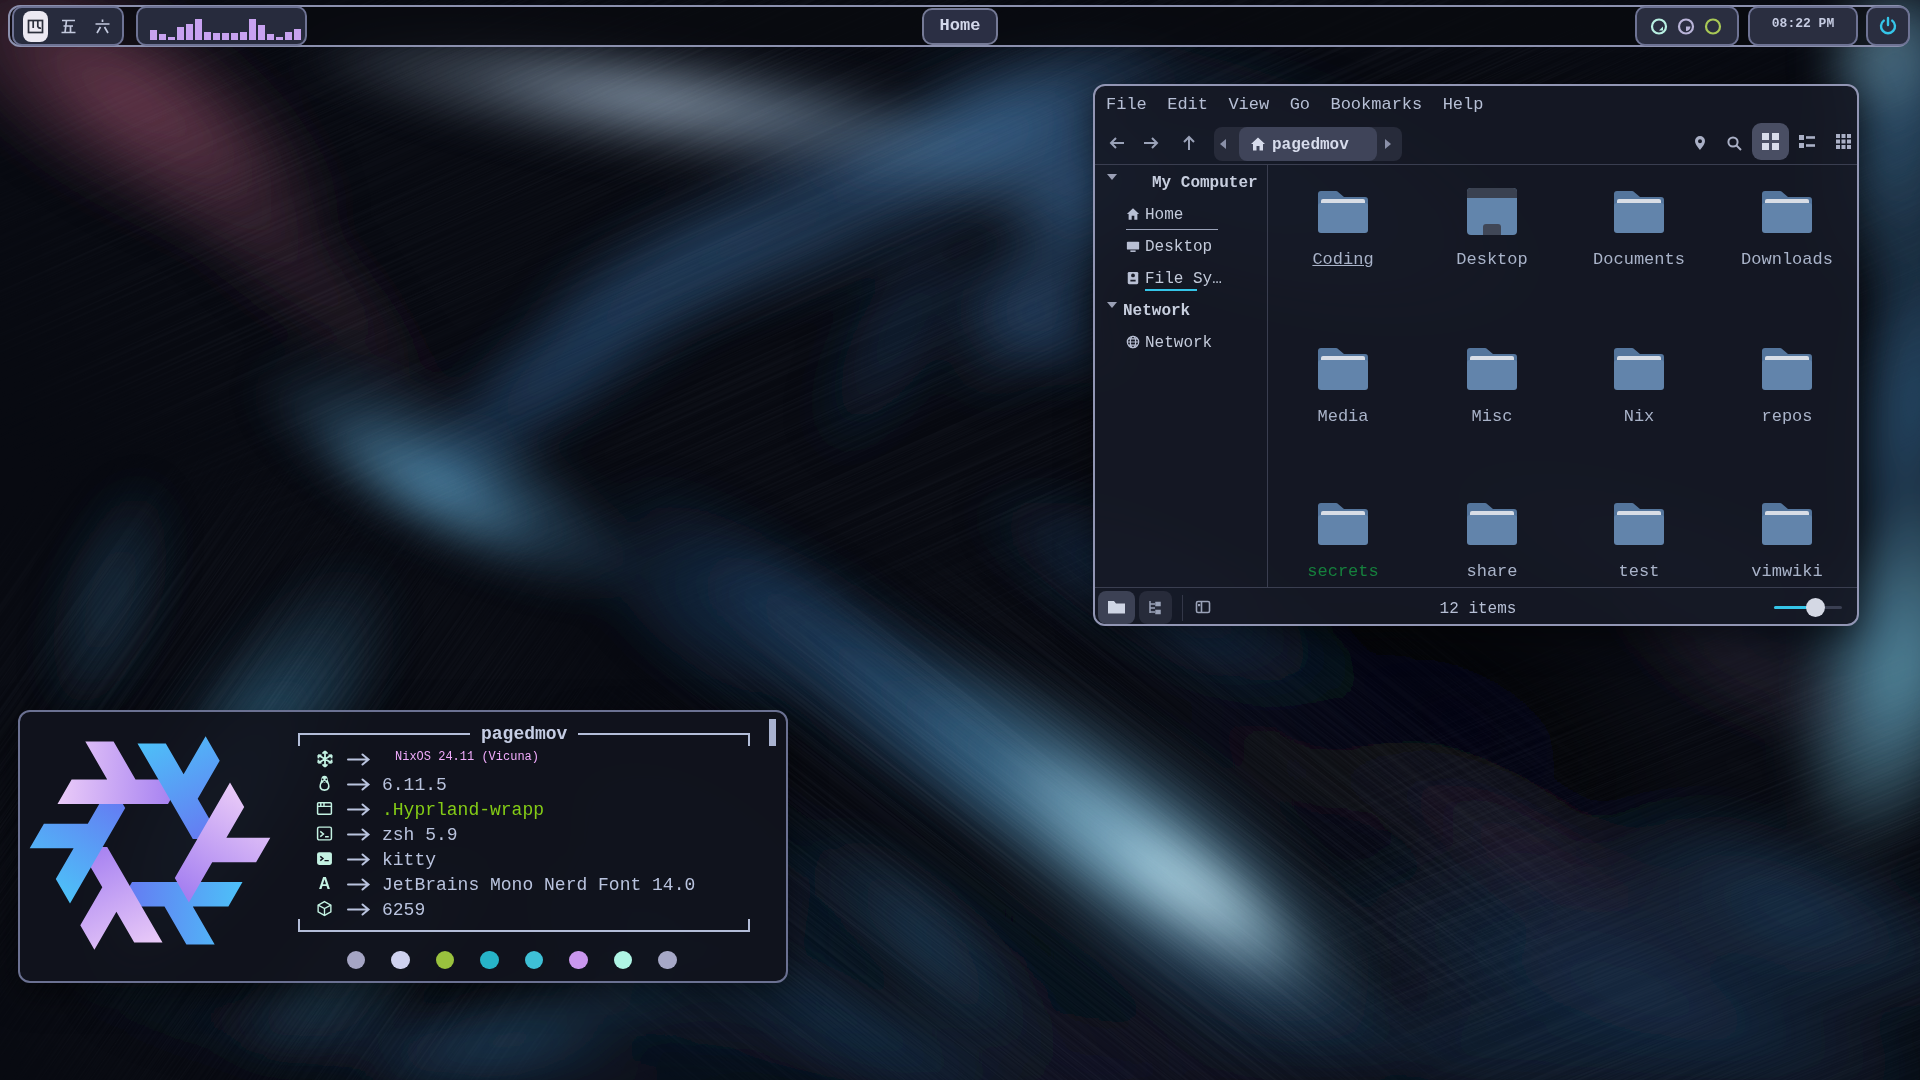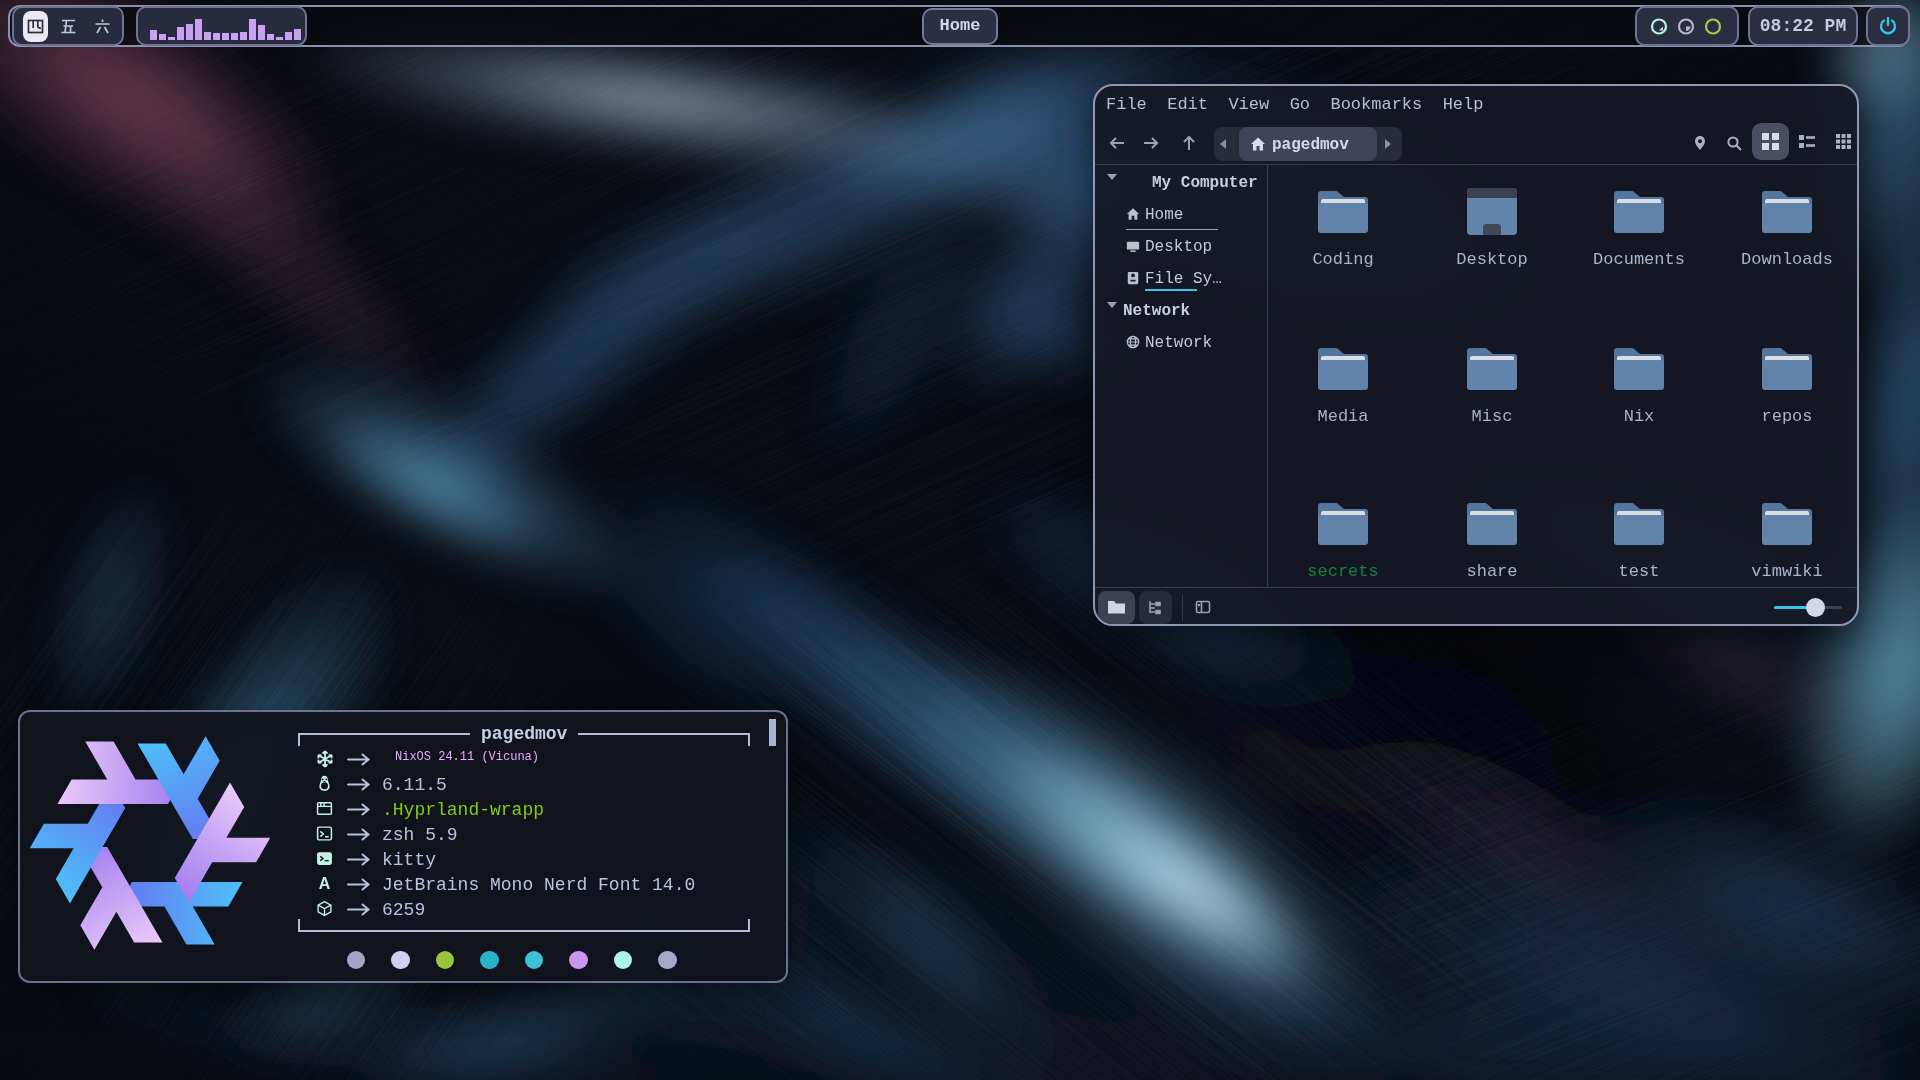--- a/index.html
+++ b/index.html
@@ -505,29 +505,29 @@
 <div class="pill" style="left:1635px;top:6px;width:104px;height:40px;background:#2a2e40;"></div>
 <svg class="abs" style="left:1650px;top:18px" width="76" height="17" viewBox="0 0 76 17">
 <circle cx="9" cy="8.5" r="7" fill="none" stroke="#b8f0e2" stroke-width="2.2"></circle>
     <path d="M13 8.5 L9 12.5 L13 12.5 Z" fill="#b8f0e2"></path>
 <circle cx="36" cy="8.5" r="7" fill="none" stroke="#b9b4d8" stroke-width="2.2"></circle>
     <path d="M36 8.5 h4.5 a4.5 4.5 0 0 1 -4.5 4.5 Z" fill="#b9b4d8"></path>
 <circle cx="63" cy="8.5" r="7" fill="none" stroke="#a8c856" stroke-width="2.2"></circle>
 </svg>
 
 <div class="pill" style="left:1748px;top:6px;width:110px;height:40px;background:#2a2e40;"></div>
-<div class="abs" style="left:1748px;top:16px;width:110px;text-align:center;font-weight:bold;font-size:18px;color:#c6cce2;">08:22 PM</div>
+<div class="abs" style="left:1748px;top:16px;width:110px;text-align:center;font-weight:bold;font-size:13px;color:#c6cce2;">08:22 PM</div>
 
 <div class="pill" style="left:1866px;top:6px;width:44px;height:40px;background:#2a2e40;"></div>
 <svg class="abs" style="left:1878px;top:16px" width="20" height="20" viewBox="0 0 20 20" fill="none" stroke="#35c5e8" stroke-width="2.4" stroke-linecap="round">
     <path d="M10 2 V9"></path>
     <path d="M5.8 4.6 a7 7 0 1 0 8.4 0"></path>
   </svg>
 
-<div id="fm" class="abs" style="left:1093px;top:84px;width:766px;height:542px;border:2px solid #9296b4;border-radius:20px;background:rgba(22,25,37,.92);box-sizing:border-box;box-shadow:0 10px 34px rgba(0,0,0,.5);overflow:hidden;font-size:16px;color:#b6bfd5;">
+<div id="fm" class="abs" style="left:1093px;top:84px;width:766px;height:542px;border:2px solid #9296b4;border-radius:12px;background:rgba(22,25,37,.92);box-sizing:border-box;box-shadow:0 10px 34px rgba(0,0,0,.5);overflow:hidden;font-size:16px;color:#b6bfd5;">
 
   <div class="abs" style="left:11px;top:9px;font-size:17px;letter-spacing:0;color:#b6bfd5;">File&nbsp;&nbsp;Edit&nbsp;&nbsp;View&nbsp;&nbsp;Go&nbsp;&nbsp;Bookmarks&nbsp;&nbsp;Help</div>
 
   <svg class="abs" style="left:13px;top:48px" width="18" height="18" viewBox="0 0 18 18" fill="none" stroke="#9aa2b8" stroke-width="2">
       <path d="M16 9 H3 M8 4 L3 9 L8 14"></path>
     </svg>
   <svg class="abs" style="left:47px;top:48px" width="18" height="18" viewBox="0 0 18 18" fill="none" stroke="#9aa2b8" stroke-width="2">
       <path d="M2 9 H15 M10 4 L15 9 L10 14"></path>
     </svg>
   <svg class="abs" style="left:85px;top:48px" width="18" height="18" viewBox="0 0 18 18" fill="none" stroke="#9aa2b8" stroke-width="2">
@@ -618,32 +618,33 @@
       <path d="M3 2 V14 M3 5 H8 M3 9 H8 M3 13 H8"></path>
       <rect x="9" y="3.5" width="4" height="3" fill="#9aa2b8"></rect>
       <rect x="9" y="11.5" width="4" height="3" fill="#9aa2b8"></rect>
     </svg>
   <div class="abs" style="left:87px;top:509px;width:1px;height:26px;background:#333748;"></div>
   <svg class="abs" style="left:100px;top:513px" width="16" height="16" viewBox="0 0 16 16" fill="none" stroke="#9aa2b8" stroke-width="1.6">
       <rect x="1.5" y="2.5" width="13" height="11" rx="1.5"></rect>
       <path d="M6.5 2.5 V13.5"></path>
       <rect x="3" y="5" width="2.2" height="2.2" fill="#9aa2b8" stroke="none"></rect>
     </svg>
+  <div class="abs" style="left:0;top:514px;width:766px;text-align:center;color:#b6bfd5;">12 items</div>
   <div class="abs" style="left:679px;top:520px;width:68px;height:3px;background:#3a3f52;border-radius:2px;"></div>
   <div class="abs" style="left:679px;top:520px;width:34px;height:3px;background:#35c5e8;border-radius:2px;"></div>
   <div class="abs" style="left:711px;top:512px;width:19px;height:19px;background:#d4d8e4;border-radius:50%;"></div>
 </div>
 
 <div id="folders">
     <svg class="abs" style="left:1315px;top:186px" width="56" height="50" viewBox="0 0 56 50">
       <path d="M3 8 a3 3 0 0 1 3 -3 h15 a3 3 0 0 1 2.1 0.9 L29 11 h21 a3 3 0 0 1 3 3 v6 h-50 Z" fill="#54759c"></path>
       <rect x="6" y="13" width="44" height="6" rx="2" fill="#d8dde6"></rect>
       <rect x="3" y="17" width="50" height="30" rx="3" fill="#6284ab"></rect>
     </svg>
-    <div class="abs" style="left:1263px;top:250px;width:160px;text-align:center;font-size:17px;color:#a9b3c9;">Coding</div>
+    <div class="abs" style="left:1263px;top:250px;width:160px;text-align:center;font-size:17px;color:#a9b3c9;text-decoration:underline;">Coding</div>
     <svg class="abs" style="left:1464px;top:186px" width="56" height="50" viewBox="0 0 56 50">
       <rect x="3" y="2" width="50" height="47" rx="4" fill="#6285ac"></rect>
       <path d="M3 6 a4 4 0 0 1 4 -4 h42 a4 4 0 0 1 4 4 v6 h-50 Z" fill="#3a4150"></path>
       <path d="M19 41 a3 3 0 0 1 3 -3 h12 a3 3 0 0 1 3 3 v8 h-18 Z" fill="#404757"></path>
     </svg>
     <div class="abs" style="left:1412px;top:250px;width:160px;text-align:center;font-size:17px;color:#a9b3c9;">Desktop</div>
     <svg class="abs" style="left:1611px;top:186px" width="56" height="50" viewBox="0 0 56 50">
       <path d="M3 8 a3 3 0 0 1 3 -3 h15 a3 3 0 0 1 2.1 0.9 L29 11 h21 a3 3 0 0 1 3 3 v6 h-50 Z" fill="#54759c"></path>
       <rect x="6" y="13" width="44" height="6" rx="2" fill="#d8dde6"></rect>
       <rect x="3" y="17" width="50" height="30" rx="3" fill="#6284ab"></rect>

